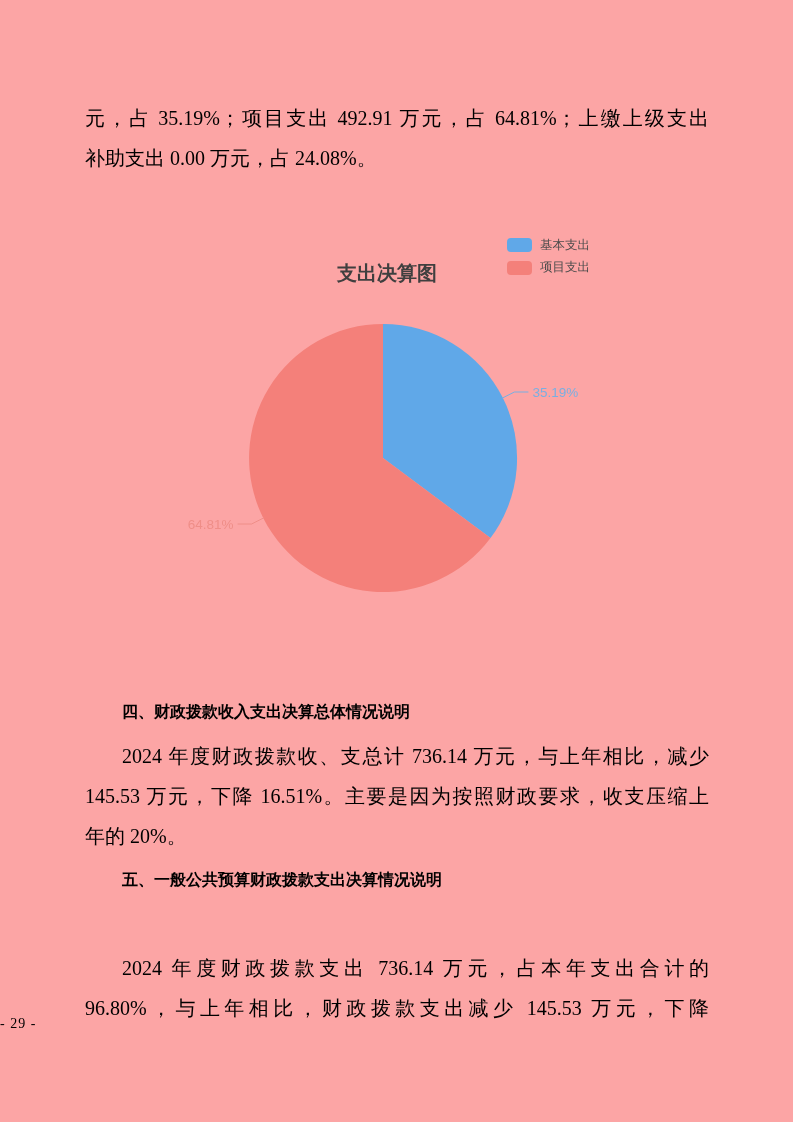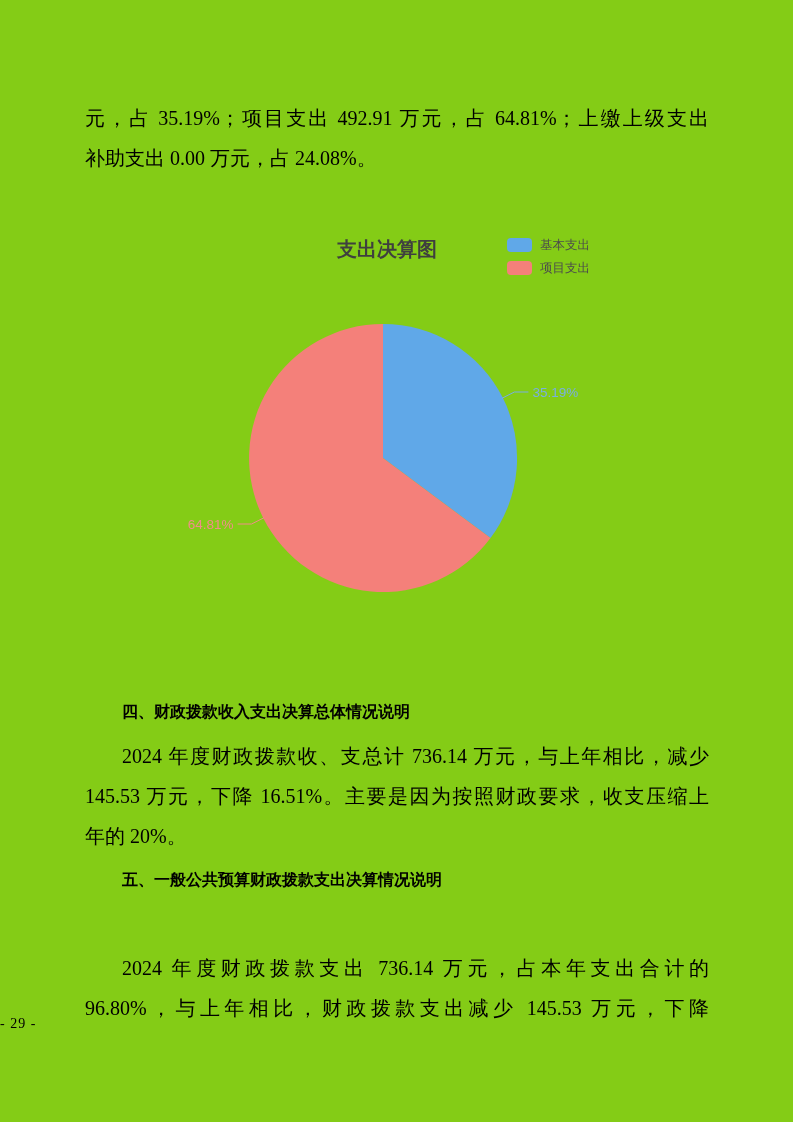--- a/index.html
+++ b/index.html
@@ -1,19 +1,19 @@
 <!DOCTYPE html>
 <html><head>
 <meta charset="utf-8">
 <style>
   html,body{margin:0;padding:0;background:#ffffff;}
   .page{
     position:relative;
     width:793px;height:1122px;
-    background:#84cc16;
+    background:#fca5a5;
     margin:0 auto;
     overflow:hidden;
     font-family:"Liberation Serif","DejaVu Serif",serif;
     color:#000000;
   }
   .tb{
     position:absolute;
     left:85px;width:624px;
     font-size:20px;
   }
@@ -56,30 +56,30 @@
 <body>
 
 <div class="page">
 
   <div class="tb" style="top:98px">
     <div class="bline j">元，占 35.19%；项目支出 492.91 万元，占 64.81%；上缴上级支出</div>
     <div class="bline">补助支出 0.00 万元，占 24.08%。</div>
   </div>
 
   <div>
-    <div class="chart-title" style="color: rgb(63, 63, 63);">支出决算图</div>
+    <div class="chart-title" style="color: rgb(63, 63, 63); margin-top: 24px;">支出决算图</div>
 
     <div class="legend">
       <div class="legend-item">
         <span class="swatch" style="background: rgb(96, 168, 232);"></span>
         <span class="legend-label" style="color: rgb(76, 76, 76);">基本支出</span>
       </div>
       <div class="legend-item">
         <span class="swatch" style="background: rgb(244, 128, 122);"></span>
-        <span class="legend-label" style="color: rgb(76, 76, 76);">项目支出</span>
+        <span class="legend-label" style="color: rgb(76, 76, 76); font-family: Liberation Mono, monospace;">项目支出</span>
       </div>
     </div>
 
     <svg class="pie-svg" width="460" height="340" viewBox="0 0 460 340">
         <path d="M223,158 L223.0,24.0 A134,134 0 0 1 330.5,238.1 Z" fill="#60A8E8"></path>
         <polyline points="341.9,98.3 354.4,92.0 368.4,92.0" fill="none" stroke="#79AFE2" stroke-width="1"></polyline>
         <text x="372.4" y="96.5" text-anchor="start" fill="#79AFE2" font-size="13.5" font-family="&quot;Liberation Sans&quot;,&quot;DejaVu Sans&quot;,sans-serif">35.19%</text>
         <path d="M223,158 L330.5,238.1 A134,134 0 1 1 223.0,24.0 Z" fill="#F4807A"></path>
         <polyline points="104.1,217.7 91.6,224.0 77.6,224.0" fill="none" stroke="#EF8E88" stroke-width="1"></polyline>
         <text x="73.6" y="228.5" text-anchor="end" fill="#EF8E88" font-size="13.5" font-family="&quot;Liberation Sans&quot;,&quot;DejaVu Sans&quot;,sans-serif">64.81%</text>

